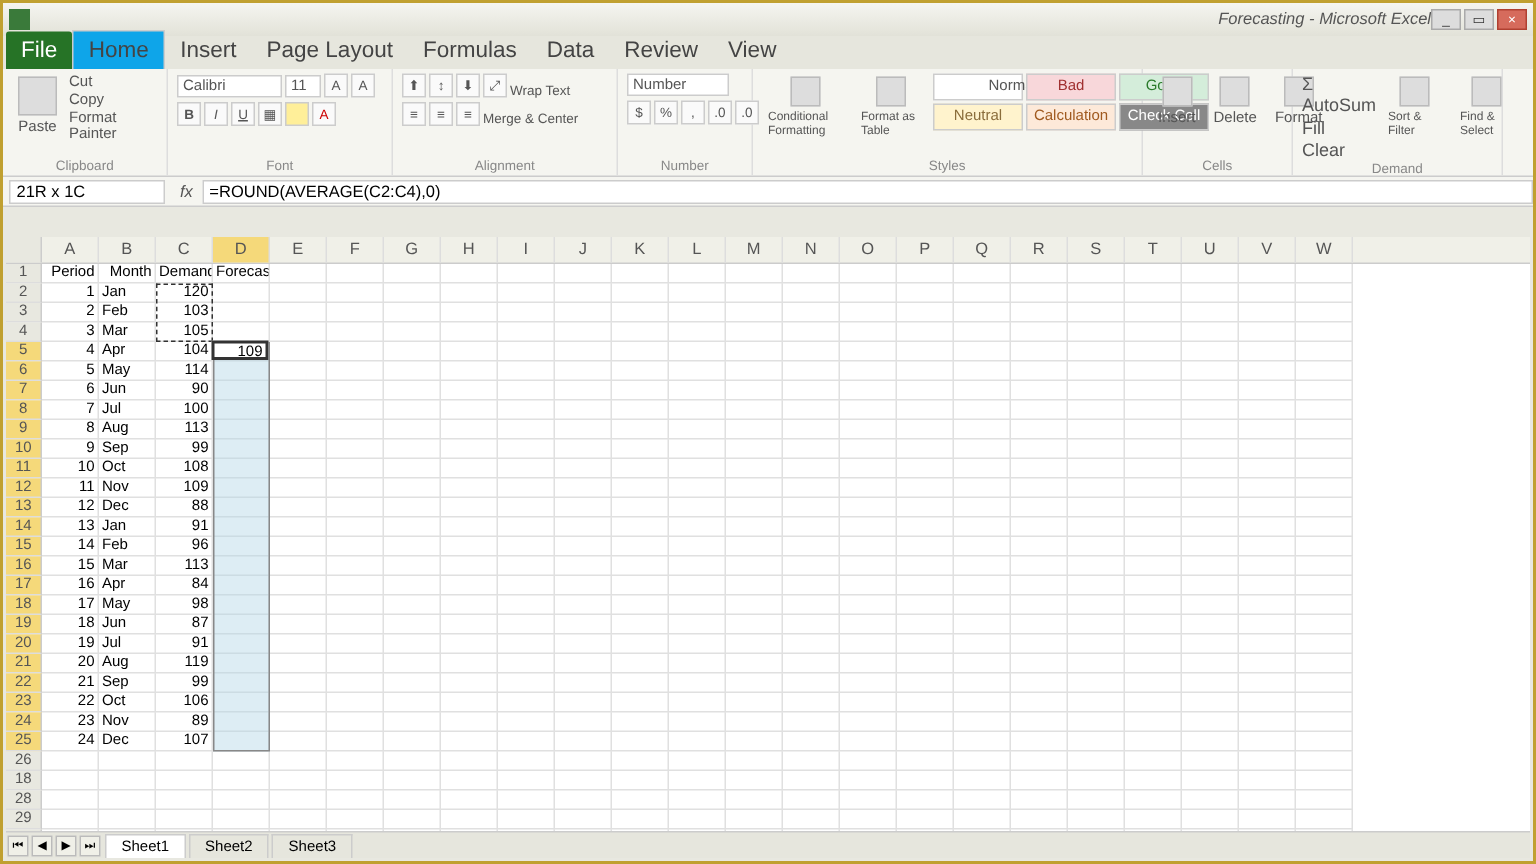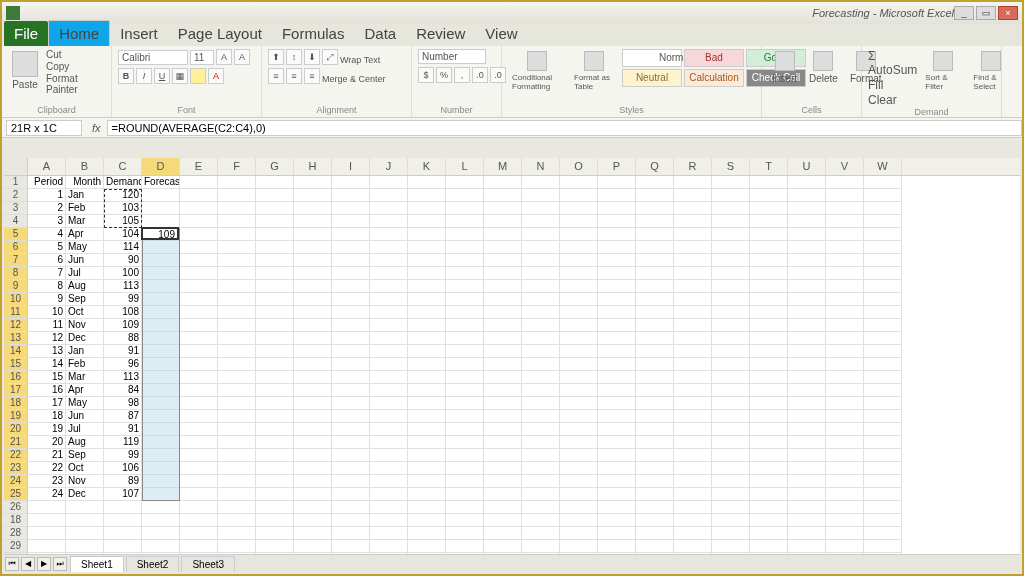--- a/index.html
+++ b/index.html
@@ -33,21 +33,21 @@
 .style-cell { width: 60px; height: 18px; border: 1px solid #ccc; font-size: 10px; text-align: center; line-height: 16px; }
 .sc-normal { background: #fff; padding-left: 36px; }
 .sc-bad { background: #f8d7da; color: #a03030; }
 .sc-good { background: #d4edda; color: #2a7a2a; }
 .sc-neutral { background: #fff3cd; color: #8a6d3b; }
 .sc-calc { background: #fde9d9; color: #a05a20; }
 .sc-check { background: #888; color: #fff; }
 
 
 .fbar { height: 20px; background: #f5f5f0; border-bottom: 1px solid #ccc; display: flex; align-items: center; font-size: 11px; }
-.namebox { width: 76px; border: 1px solid #ccc; background: #fff; padding: 1px 4px; margin: 0 4px; }
+.namebox { width: 104px; border: 1px solid #ccc; background: #fff; padding: 1px 4px; margin: 0 4px; }
 .fxlabel { font-style: italic; color: #555; padding: 0 6px; }
 .formula-input { flex: 1; border: 1px solid #ccc; background: #fff; padding: 1px 4px; }
 
 
 .grid-area { position: absolute; top: 156px; left: 2px; right: 2px; bottom: 20px; background: #fff; overflow: hidden; }
 .colheaders { display: flex; height: 18px; background: #f0f0e8; border-bottom: 1px solid #ccc; font-size: 11px; }
 .corner { width: 24px; border-right: 1px solid #ccc; background: #e8e8e0; }
 .ch { width: 38px; border-right: 1px solid #ddd; text-align: center; line-height: 17px; color: #555; }
 .ch.selcol { background: #f5d97a; }
 .rows { position: relative; }

